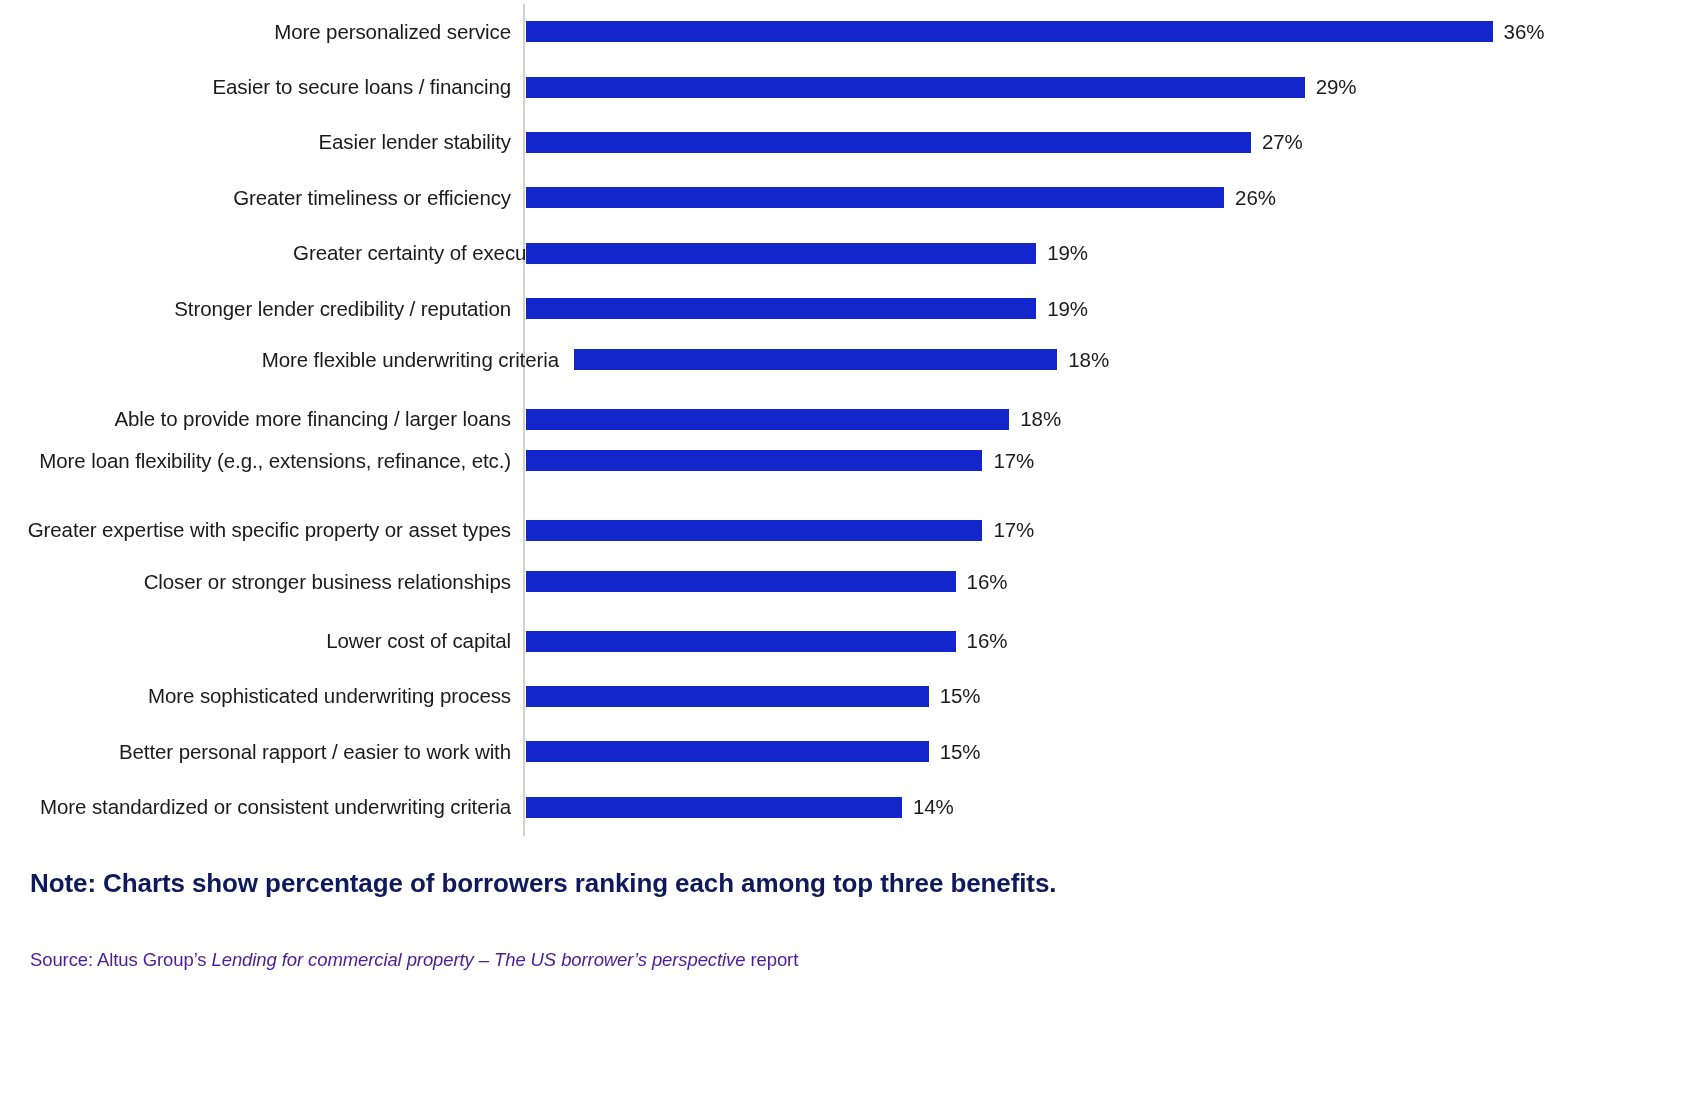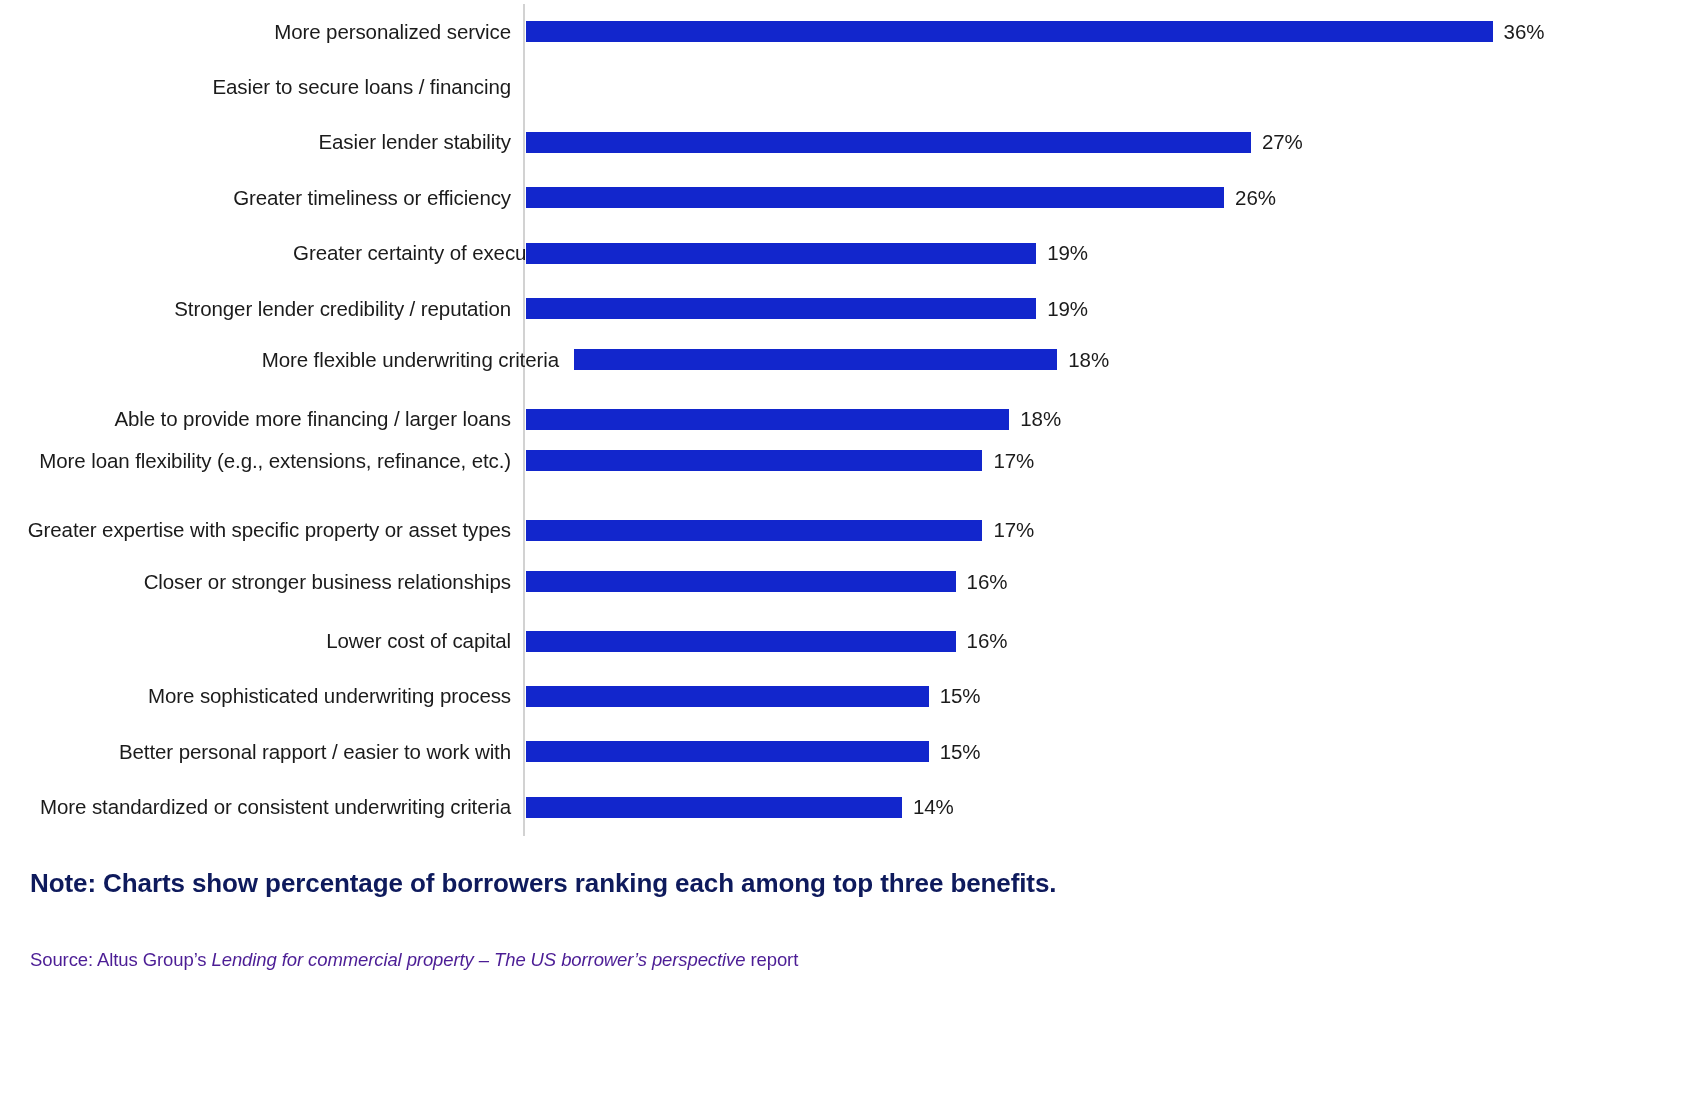--- a/index.html
+++ b/index.html
@@ -129,20 +129,24 @@
     <div class="rows" id="rows">
         <div class="row" style="top: 4px;">
           <div class="cat-label">More personalized service</div>
           <div class="bar-wrap">
             <div class="bar" style="width: 966.6px; background: rgb(18, 38, 204);"></div>
             <div class="value-label">36%</div>
           </div>
         </div>
         <div class="row" style="top: 59.4px;">
           <div class="cat-label">Easier to secure loans / financing</div>
+          <div class="bar-wrap">
+            <div class="bar" style="width: 778.65px; background: rgb(18, 38, 204);"></div>
+            <div class="value-label">29%</div>
+          </div>
         </div>
         <div class="row" style="top: 114.8px;">
           <div class="cat-label">Easier lender stability</div>
           <div class="bar-wrap">
             <div class="bar" style="width: 724.95px; background: rgb(18, 38, 204);"></div>
             <div class="value-label">27%</div>
           </div>
         </div>
         <div class="row" style="top: 170.2px;">
           <div class="cat-label">Greater timeliness or efficiency</div>

